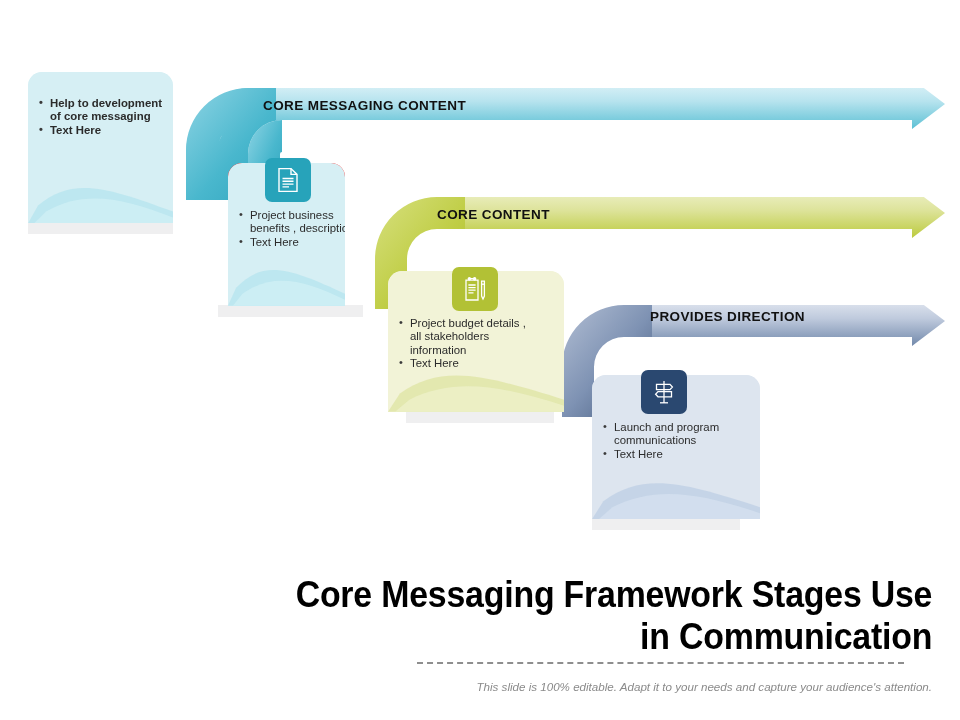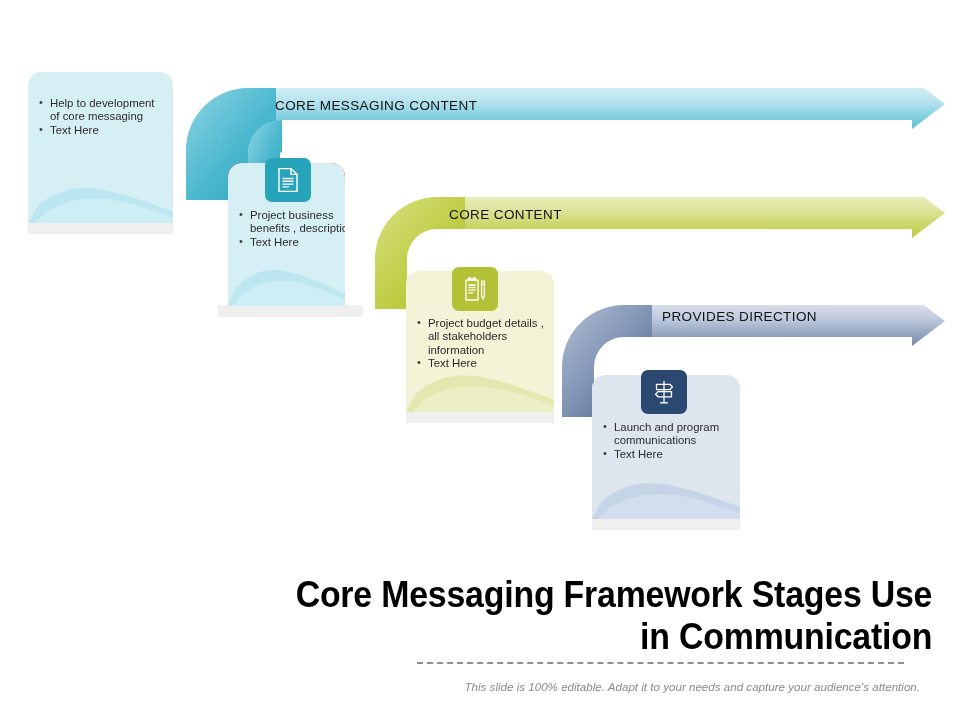--- a/index.html
+++ b/index.html
@@ -10,27 +10,26 @@
     overflow:hidden;
     position:relative;
   }
   .stage{position:absolute;left:0;top:0;width:960px;height:720px;}
 
   
   .ribbon{position:absolute;}
   .ribbon svg{display:block;}
   .ribbon-label{
     position:absolute;
-    font-weight:normal;
+    font-weight:bold;
     font-size:13.5px;
     letter-spacing:.4px;
     color:#111111;
     white-space:nowrap;
     font-family:"Liberation Sans", sans-serif;
-    margin-left:12px;
   }
 
   
   .card{
     position:absolute;
     border-radius:14px 14px 0 0;
     overflow:hidden;
     box-sizing:border-box;
   }
   .card-shadow{
@@ -91,21 +90,21 @@
     transform-origin:right center;
     letter-spacing:-.2px;
   }
   .divider{
     position:absolute;
     border-top:2px dashed #7b7b7b;
     opacity:.85;
   }
   .subtitle{
     position:absolute;
-    right:40px;
+    right:28px;
     text-align:right;
     font-style:italic;
     font-size:11.6px;
     color:#8a8a8a;
     white-space:nowrap;
     font-family:"Liberation Sans", sans-serif;
   }
 </style>
 </head>
 <body>
@@ -182,21 +181,21 @@
           <stop offset="100%" stop-color="#3e5578"></stop>
         </linearGradient>
       </defs>
       <path d="M 0,112 L 0,62 A 62,62 0 0 1 62,0 L 96,0 L 96,32 L 62,32 A 30,30 0 0 0 32,62 L 32,112 Z" fill="url(#g3d)"></path>
       <path d="M 90,0 L 350,0 L 350,-9 L 383,16 L 350,41 L 350,32 L 90,32 Z" fill="url(#g3)"></path>
     </svg>
   </div>
   <div class="ribbon-label" style="left:650px;top:309px;">PROVIDES DIRECTION</div>
 
   <div class="card-shadow" style="left:28px;top:222px;width:145px;height:12px;"></div>
-  <div class="card" style="left:28px;top:72px;width:145px;height:151px;background:#d6eff4;">
+  <div class="card" style="left:28px;top:72px;width:145px;height:151px;background:#d6eff4;font-weight:bold;">
     <div class="card-body" style="background:#d6eff4;">
       <div class="swoosh">
         <svg viewBox="0 0 145 70" preserveAspectRatio="none">
           <path d="M 10,52 C 45,22 80,34 145,58 L 145,70 L 0,70 Z" fill="#b9e5ef" opacity=".85"></path>
           <path d="M 18,58 C 55,36 95,44 145,64 L 145,70 L 6,70 Z" fill="#cdeef4" opacity=".9"></path>
         </svg>
       </div>
     </div>
     <ul class="bullets" style="left:11px;top:25px;width:126px;">
       <li>Help to development of core messaging</li>
@@ -221,21 +220,21 @@
   </div>
   <div class="icon-tile" style="left:265px;top:158px;background:#27a3ba;">
     <svg width="24" height="26" viewBox="0 0 24 26" fill="none" stroke="#ffffff" stroke-width="1.4">
       <path d="M3 1.6 H15 L21 7.4 V24.4 H3 Z"></path>
       <path d="M15 1.6 V7.4 H21"></path>
       <path d="M6.5 11.5 H17.5 M6.5 14.3 H17.5 M6.5 17.1 H17.5 M6.5 19.9 H13"></path>
     </svg>
   </div>
 
   <div class="card-shadow" style="left:406px;top:411px;width:148px;height:12px;"></div>
-  <div class="card" style="left:406px;top:271px;width:148px;height:141px;background:#f2f3d7;">
+  <div class="card" style="left:388px;top:271px;width:176px;height:141px;background:#f2f3d7;">
     <div class="card-body" style="background:#f2f3d7;">
       <div class="swoosh">
         <svg viewBox="0 0 148 64" preserveAspectRatio="none">
           <path d="M 10,46 C 46,16 82,28 148,52 L 148,64 L 0,64 Z" fill="#e0e5a8" opacity=".85"></path>
           <path d="M 18,52 C 56,30 96,38 148,58 L 148,64 L 6,64 Z" fill="#ecefc6" opacity=".9"></path>
         </svg>
       </div>
     </div>
     <ul class="bullets" style="left:11px;top:46px;width:131px;">
       <li>Project budget details , all stakeholders information</li>
@@ -248,21 +247,21 @@
       <path d="M7.2 4.2 V2.6 H12.8 V4.2"></path>
       <circle cx="7.4" cy="2.7" r="1.1"></circle>
       <circle cx="12.6" cy="2.7" r="1.1"></circle>
       <path d="M6.4 9 H13.6 M6.4 11.6 H13.6 M6.4 14.2 H13.6 M6.4 16.8 H11.5"></path>
       <path d="M19.6 5.2 L22.4 5.2 L22.4 20 L21 23 L19.6 20 Z"></path>
       <path d="M19.6 8.2 H22.4"></path>
     </svg>
   </div>
 
   <div class="card-shadow" style="left:592px;top:518px;width:148px;height:12px;"></div>
-  <div class="card" style="left:592px;top:375px;width:148px;height:144px;background:#dde5ef;">
+  <div class="card" style="left:592px;top:375px;width:168px;height:144px;background:#dde5ef;">
     <div class="card-body" style="background:#dde5ef;">
       <div class="swoosh">
         <svg viewBox="0 0 148 66" preserveAspectRatio="none">
           <path d="M 10,48 C 46,18 82,30 148,54 L 148,66 L 0,66 Z" fill="#bfd0e5" opacity=".8"></path>
           <path d="M 18,54 C 56,32 96,40 148,60 L 148,66 L 6,66 Z" fill="#d3dfee" opacity=".9"></path>
         </svg>
       </div>
     </div>
     <ul class="bullets" style="left:11px;top:46px;width:131px;">
       <li>Launch and program communications</li>

